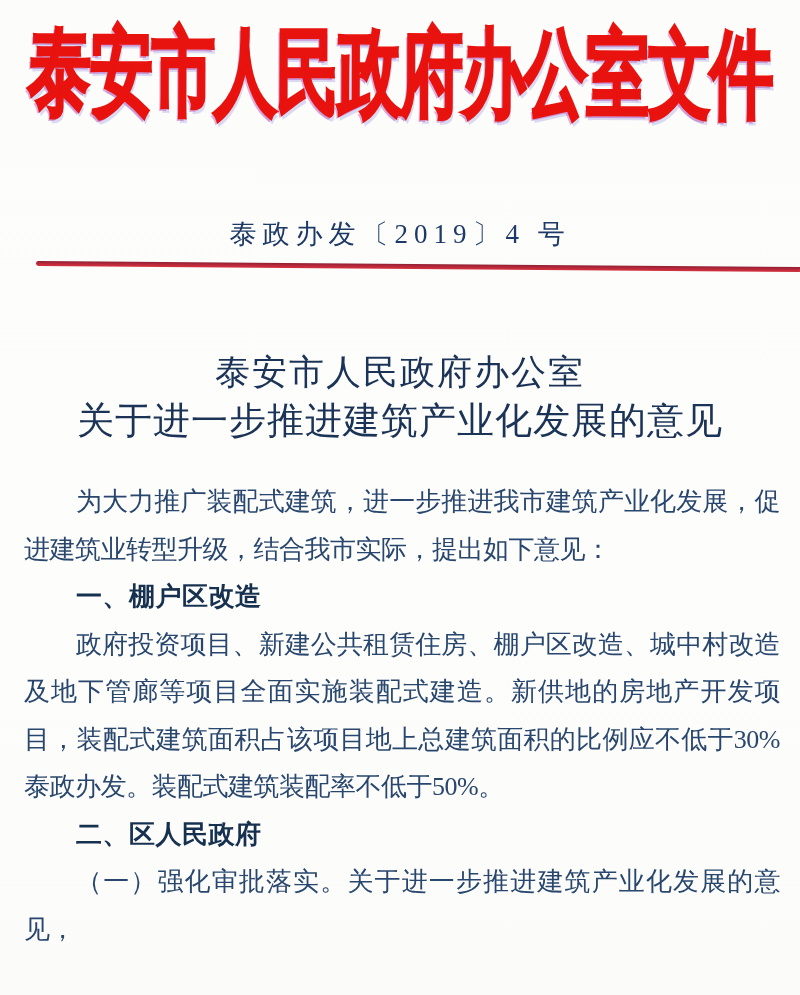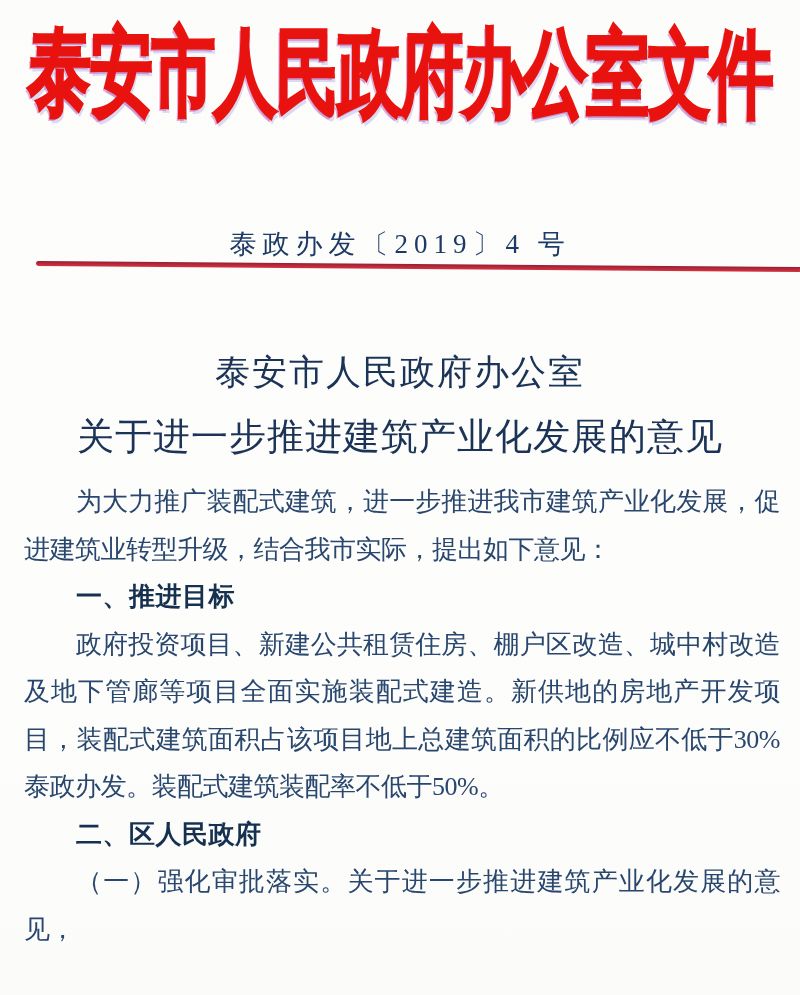--- a/index.html
+++ b/index.html
@@ -32,21 +32,21 @@
     transform-origin: center;
     -webkit-text-stroke: 2.5px #e8120e;
     text-shadow:
       -3px 3px 0 rgba(170, 30, 160, 0.35),
       2px 5px 0 rgba(70, 60, 200, 0.18);
   }
 
   
   .doc-number {
     position: absolute;
-    top: 226px; left: 0; width: 800px;
+    top: 216px; left: 0; width: 800px;
     text-align: center;
     font-size: 27px;
     color: #1d3a66;
     letter-spacing: 6px;
     font-weight: 500;
   }
 
   
   .red-rule {
     position: absolute;
@@ -67,21 +67,20 @@
   }
   .doc-title .l1 {
     font-size: 35px;
     letter-spacing: 2px;
     line-height: 46px;
   }
   .doc-title .l2 {
     font-size: 37px;
     letter-spacing: 1px;
     line-height: 50px;
-    margin-top: 16px;
   }
 
   
   .body-text {
     position: absolute;
     top: 478px; left: 24px; width: 756px;
     font-size: 26px;
     line-height: 47.5px;
     letter-spacing: -0.5px;
     color: #29476e;
@@ -112,19 +111,19 @@
 
   <div class="red-rule"></div>
 
   <div class="doc-title">
     <div class="l1">泰安市人民政府办公室</div>
     <div class="l2">关于进一步推进建筑产业化发展的意见</div>
   </div>
 
   <div class="body-text">
     <p class="p-indent">为大力推广装配式建筑，进一步推进我市建筑产业化发展，促进建筑业转型升级，结合我市实际，提出如下意见：</p>
-    <p class="p-heading">一、推进目标</p>
+    <p class="p-heading">一、棚户区改造</p>
     <p class="p-indent">政府投资项目、新建公共租赁住房、棚户区改造、城中村改造及地下管廊等项目全面实施装配式建造。新供地的房地产开发项目，装配式建筑面积占该项目地上总建筑面积的比例应不低于30%泰政办发。装配式建筑装配率不低于50%。</p>
     <p class="p-heading">二、区人民政府</p>
     <p class="p-indent"><span class="lead">（一）强化审批落实。</span><span>关于进一步推进建筑产业化发展的意见，</span></p>
   </div>
 
 </div>
 
 </body></html>

